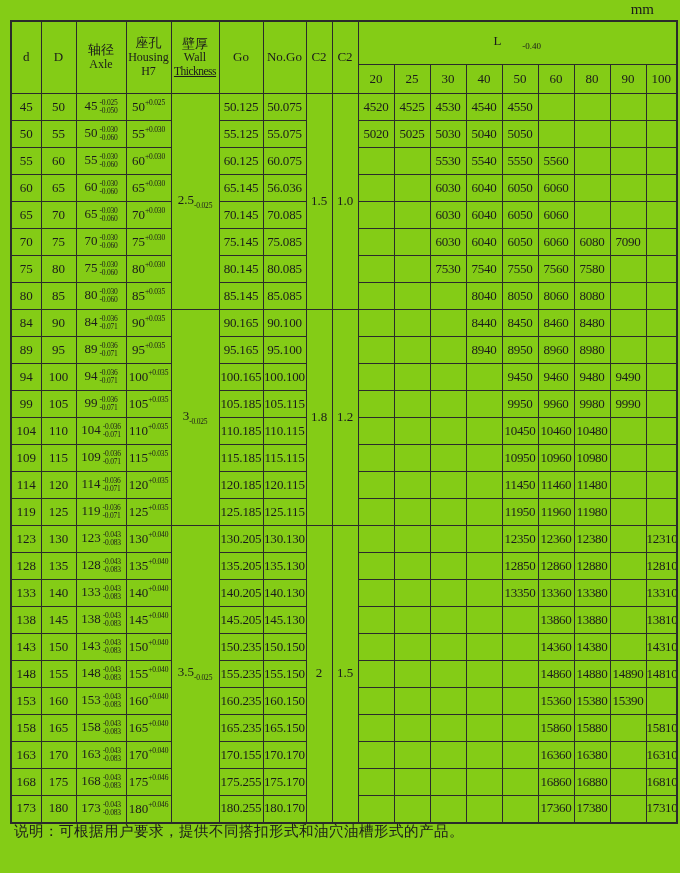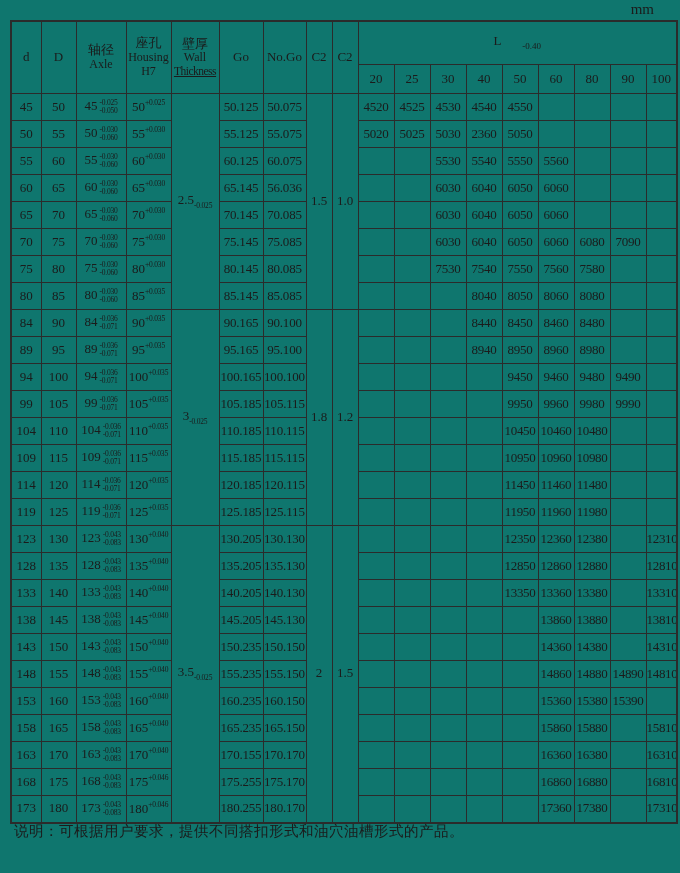--- a/index.html
+++ b/index.html
@@ -1,17 +1,17 @@
 <!DOCTYPE html>
 <html><head>
 <meta charset="utf-8">
 <style>
   html,body{margin:0;padding:0;background:#fff;}
   .page{
-    position:relative;width:680px;height:873px;background:#0f766e;
+    position:relative;width:680px;height:873px;background:#84cc16;
     font-family:"Liberation Serif","DejaVu Serif",serif;color:#1b1b1b;
     overflow:hidden;
   }
   .unit-label{position:absolute;top:1px;right:26px;font-size:15px;}
   table.spec{
     position:absolute;left:10px;top:20px;width:668px;
     border-collapse:collapse;table-layout:fixed;
     border:2px solid #2b2b2b;
   }
   .spec th,.spec td{
@@ -136,21 +136,21 @@
           <td><span class="num">50</span><span class="tolstack">
               <span>-0.030</span>
               <span>-0.060</span>
             </span></td>
           <td><span class="num">55</span><sup class="stol">+0.030</sup></td>
           <td class="go"><span>55.125</span></td>
           <td class="go"><span>55.075</span></td>
           <td class="lv"><span>5020</span></td>
           <td class="lv"><span>5025</span></td>
           <td class="lv"><span>5030</span></td>
-          <td class="lv"><span>2360</span></td>
+          <td class="lv"><span>5040</span></td>
           <td class="lv"><span>5050</span></td>
           <td class="lv"></td>
           <td class="lv"></td>
           <td class="lv"></td>
           <td class="lv"></td>
         </tr>
         <tr>
           <td class="num"><span>55</span></td>
           <td class="num"><span>60</span></td>
           <td><span class="num">55</span><span class="tolstack">

